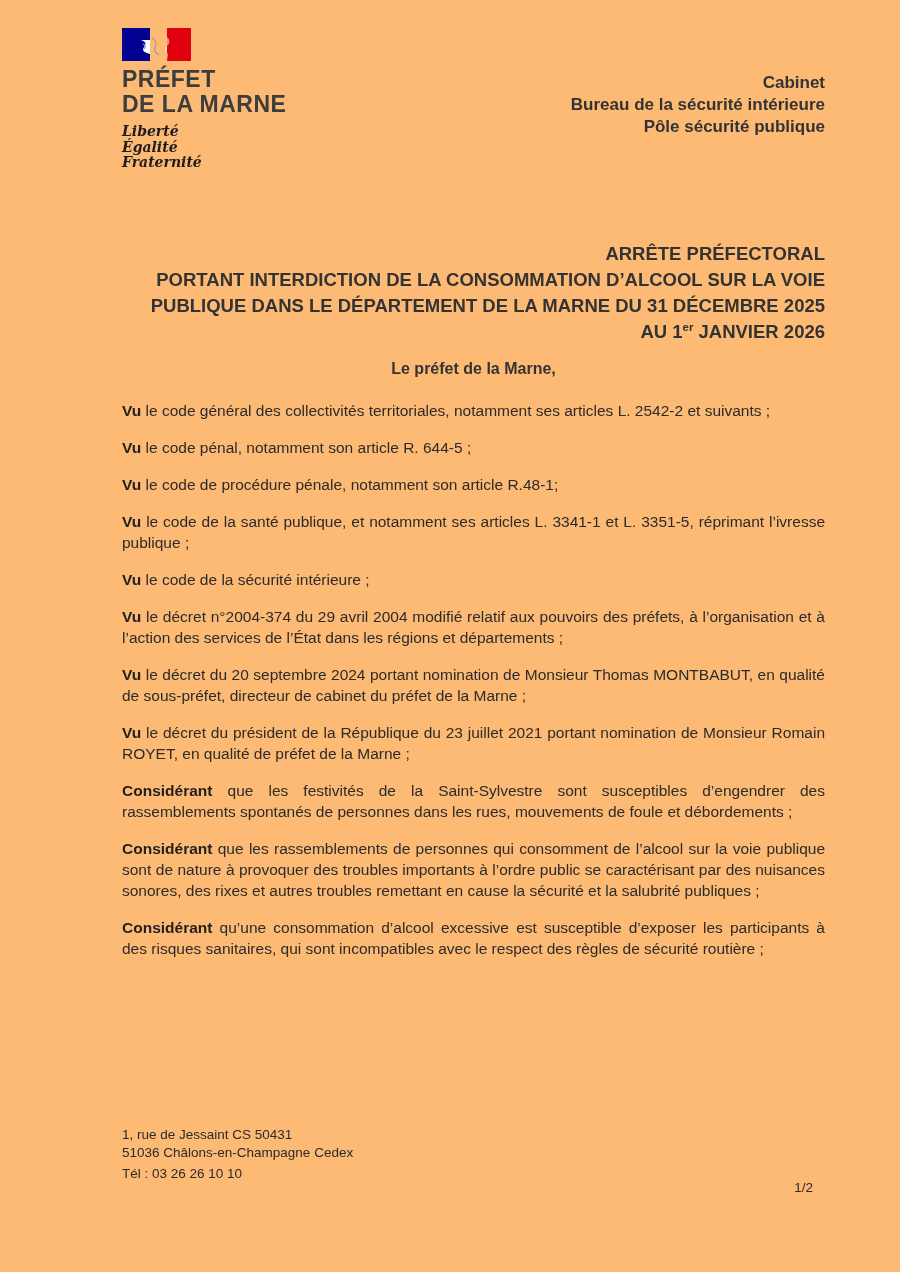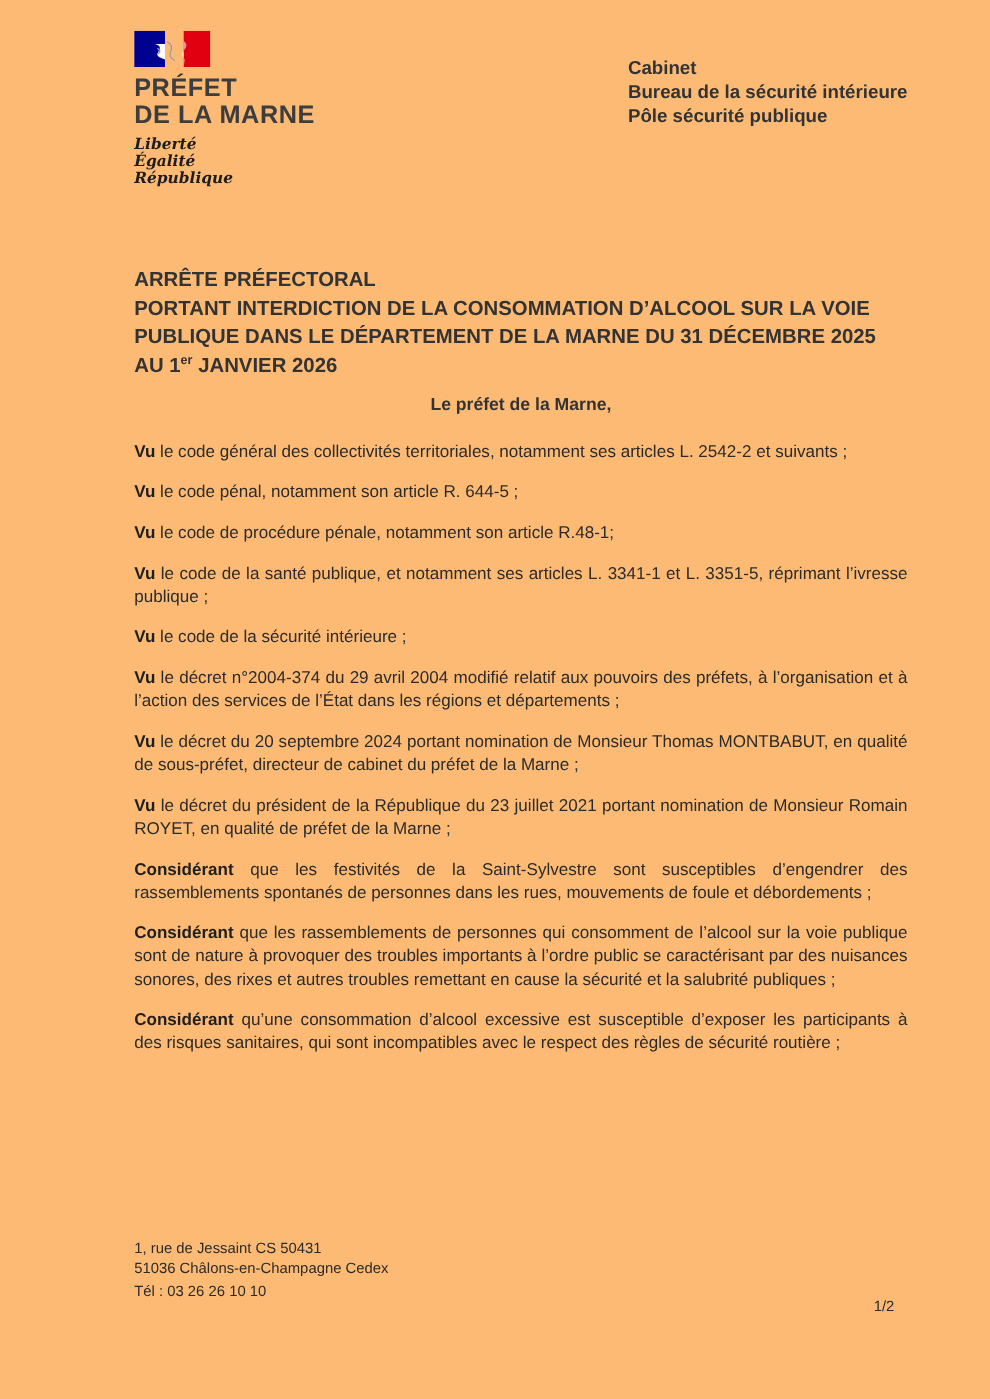--- a/index.html
+++ b/index.html
@@ -33,30 +33,31 @@
   .motto {
     margin-top: 7px;
     font-family: "DejaVu Serif", "Liberation Serif", serif;
     font-style: italic;
     font-weight: bold;
     font-size: 14px;
     line-height: 15.5px;
     color: #1d1d1d;
   }
   .service {
-    margin-top: 23px;
+    margin-top: 44px;
+    text-align: right;
     font-weight: bold;
     font-size: 17px;
     line-height: 22px;
     color: #333333;
   }
   
   .title-block {
     margin: 70px 75px 0 122px;
-    text-align: left;
+    text-align: right;
     font-weight: bold;
     font-size: 18.5px;
     line-height: 26px;
     color: #333333;
   }
   .salutation {
     margin: 15px 75px 16px 122px;
     text-align: center;
     font-weight: bold;
     font-size: 16px;
@@ -109,21 +110,21 @@
         <rect x="45" y="0" width="24" height="33" fill="#E1000F"></rect>
         <path d="M45 9 q5 4 0 9 q-4 4 1 8 l-1 7 0 -24 z" fill="#ffffff" opacity="0.55"></path>
       </svg>
       <div class="brand-name">
         <div>PRÉFET</div>
         <div>DE LA MARNE</div>
       </div>
       <div class="motto">
         <div>Liberté</div>
         <div>Égalité</div>
-        <div>République</div>
+        <div>Fraternité</div>
       </div>
     </div>
 
     <div class="service">
       <div>Cabinet</div>
       <div>Bureau de la sécurité intérieure</div>
       <div>Pôle sécurité publique</div>
     </div>
   </div>
 

